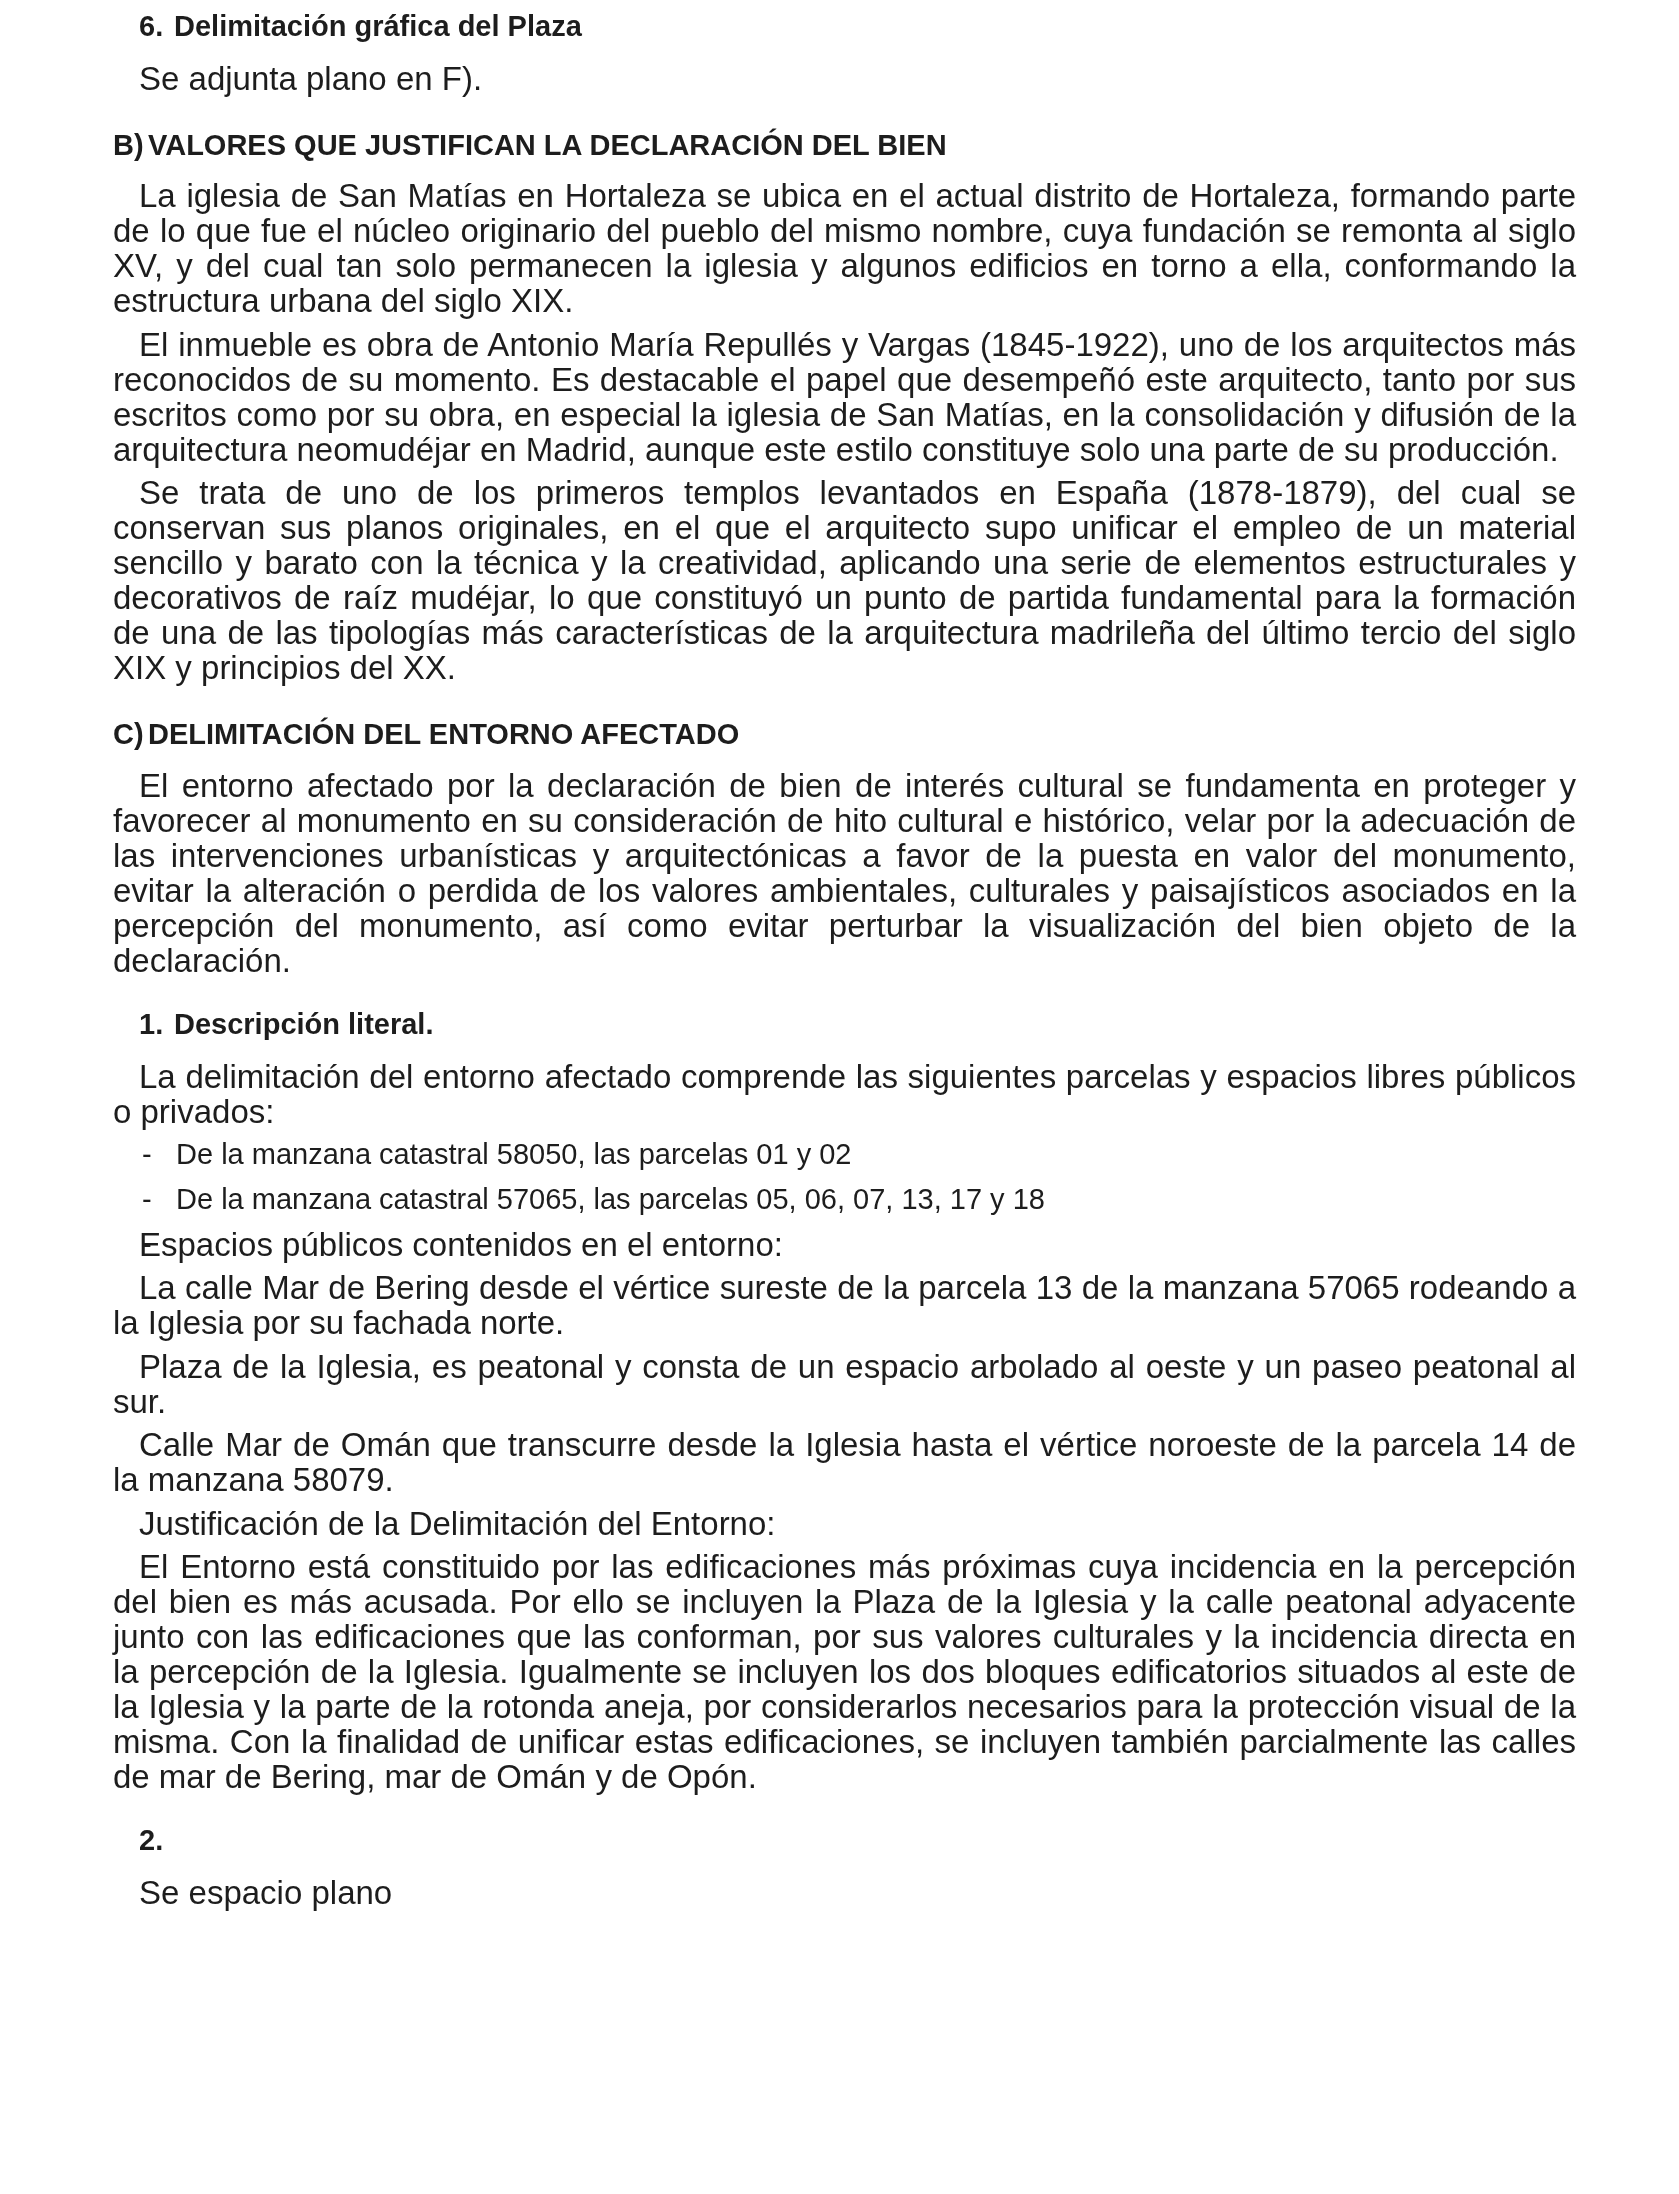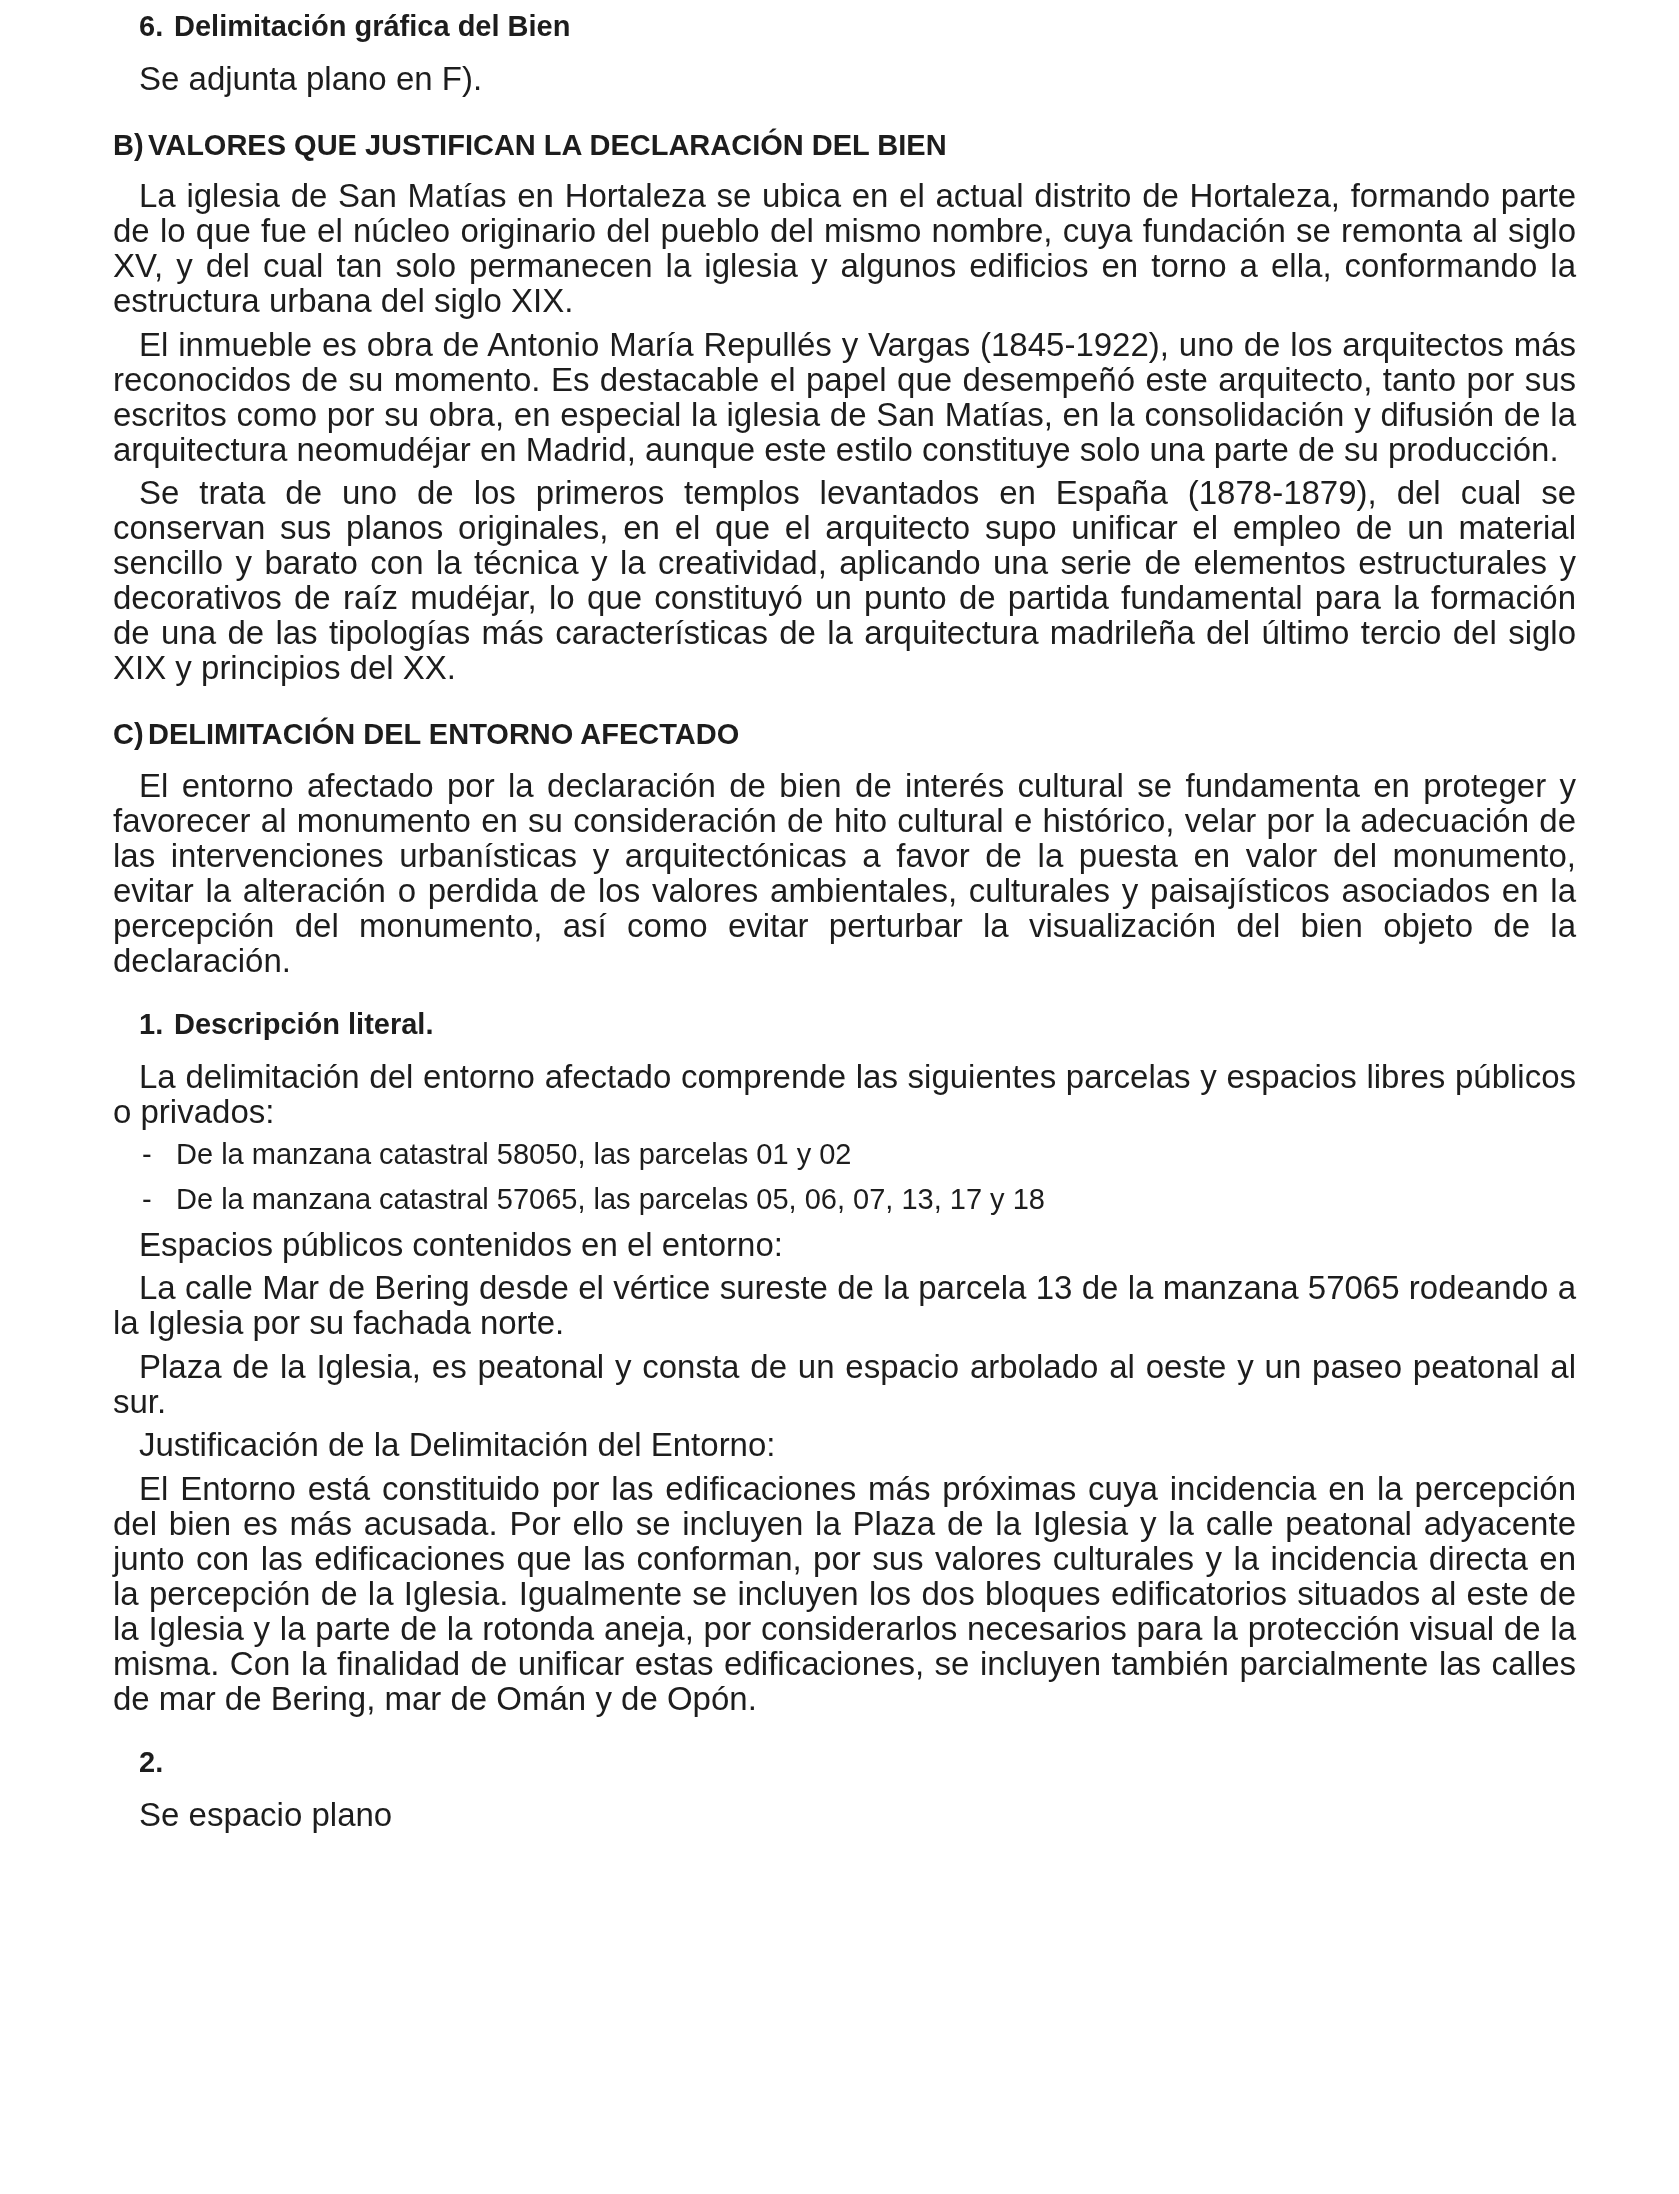--- a/index.html
+++ b/index.html
@@ -62,21 +62,21 @@
   }
   .page > :first-child { margin-top: 1.5px; }
 </style>
 </head>
 <body>
 
 <div class="page">
 
   <h3 class="num-heading">
     <span class="num">6.</span>
-    <span>Delimitación gráfica del Bien</span>
+    <span>Delimitación gráfica del Plaza</span>
   </h3>
 
   <p class="para">Se adjunta plano en F).</p>
 
   <h2 class="section-heading">
     <span class="letter">B)</span>
     <span>VALORES QUE JUSTIFICAN LA DECLARACIÓN DEL BIEN</span>
   </h2>
 
   <p class="para">La iglesia de San Matías en Hortaleza se ubica en el actual distrito de Hortaleza, formando parte de lo que fue el núcleo originario del pueblo del mismo nombre, cuya fundación se remonta al siglo XV, y del cual tan solo permanecen la iglesia y algunos edificios en torno a ella, conformando la estructura urbana del siglo XIX.</p>
@@ -105,20 +105,21 @@
     <span class="dash">-</span>
     <span>De la manzana catastral 57065, las parcelas 05, 06, 07, 13, 17 y 18</span>
   </div>
   <div class="bullet">
     <span class="dash">-</span>
   </div>
 
   <p class="para">Espacios públicos contenidos en el entorno:</p>
   <p class="para">La calle Mar de Bering desde el vértice sureste de la parcela 13 de la manzana 57065 rodeando a la Iglesia por su fachada norte.</p>
   <p class="para">Plaza de la Iglesia, es peatonal y consta de un espacio arbolado al oeste y un paseo peatonal al sur.</p>
+  <p class="para">Calle Mar de Omán que transcurre desde la Iglesia hasta el vértice noroeste de la parcela 14 de la manzana 58079.</p>
   <p class="para">Justificación de la Delimitación del Entorno:</p>
   <p class="para">El Entorno está constituido por las edificaciones más próximas cuya incidencia en la percepción del bien es más acusada. Por ello se incluyen la Plaza de la Iglesia y la calle peatonal adyacente junto con las edificaciones que las conforman, por sus valores culturales y la incidencia directa en la percepción de la Iglesia. Igualmente se incluyen los dos bloques edificatorios situados al este de la Iglesia y la parte de la rotonda aneja, por considerarlos necesarios para la protección visual de la misma. Con la finalidad de unificar estas edificaciones, se incluyen también parcialmente las calles de mar de Bering, mar de Omán y de Opón.</p>
 
   <h3 class="num-heading">
     <span class="num">2.</span>
   </h3>
 
   <p class="para">Se espacio plano</p>
 
 </div>

